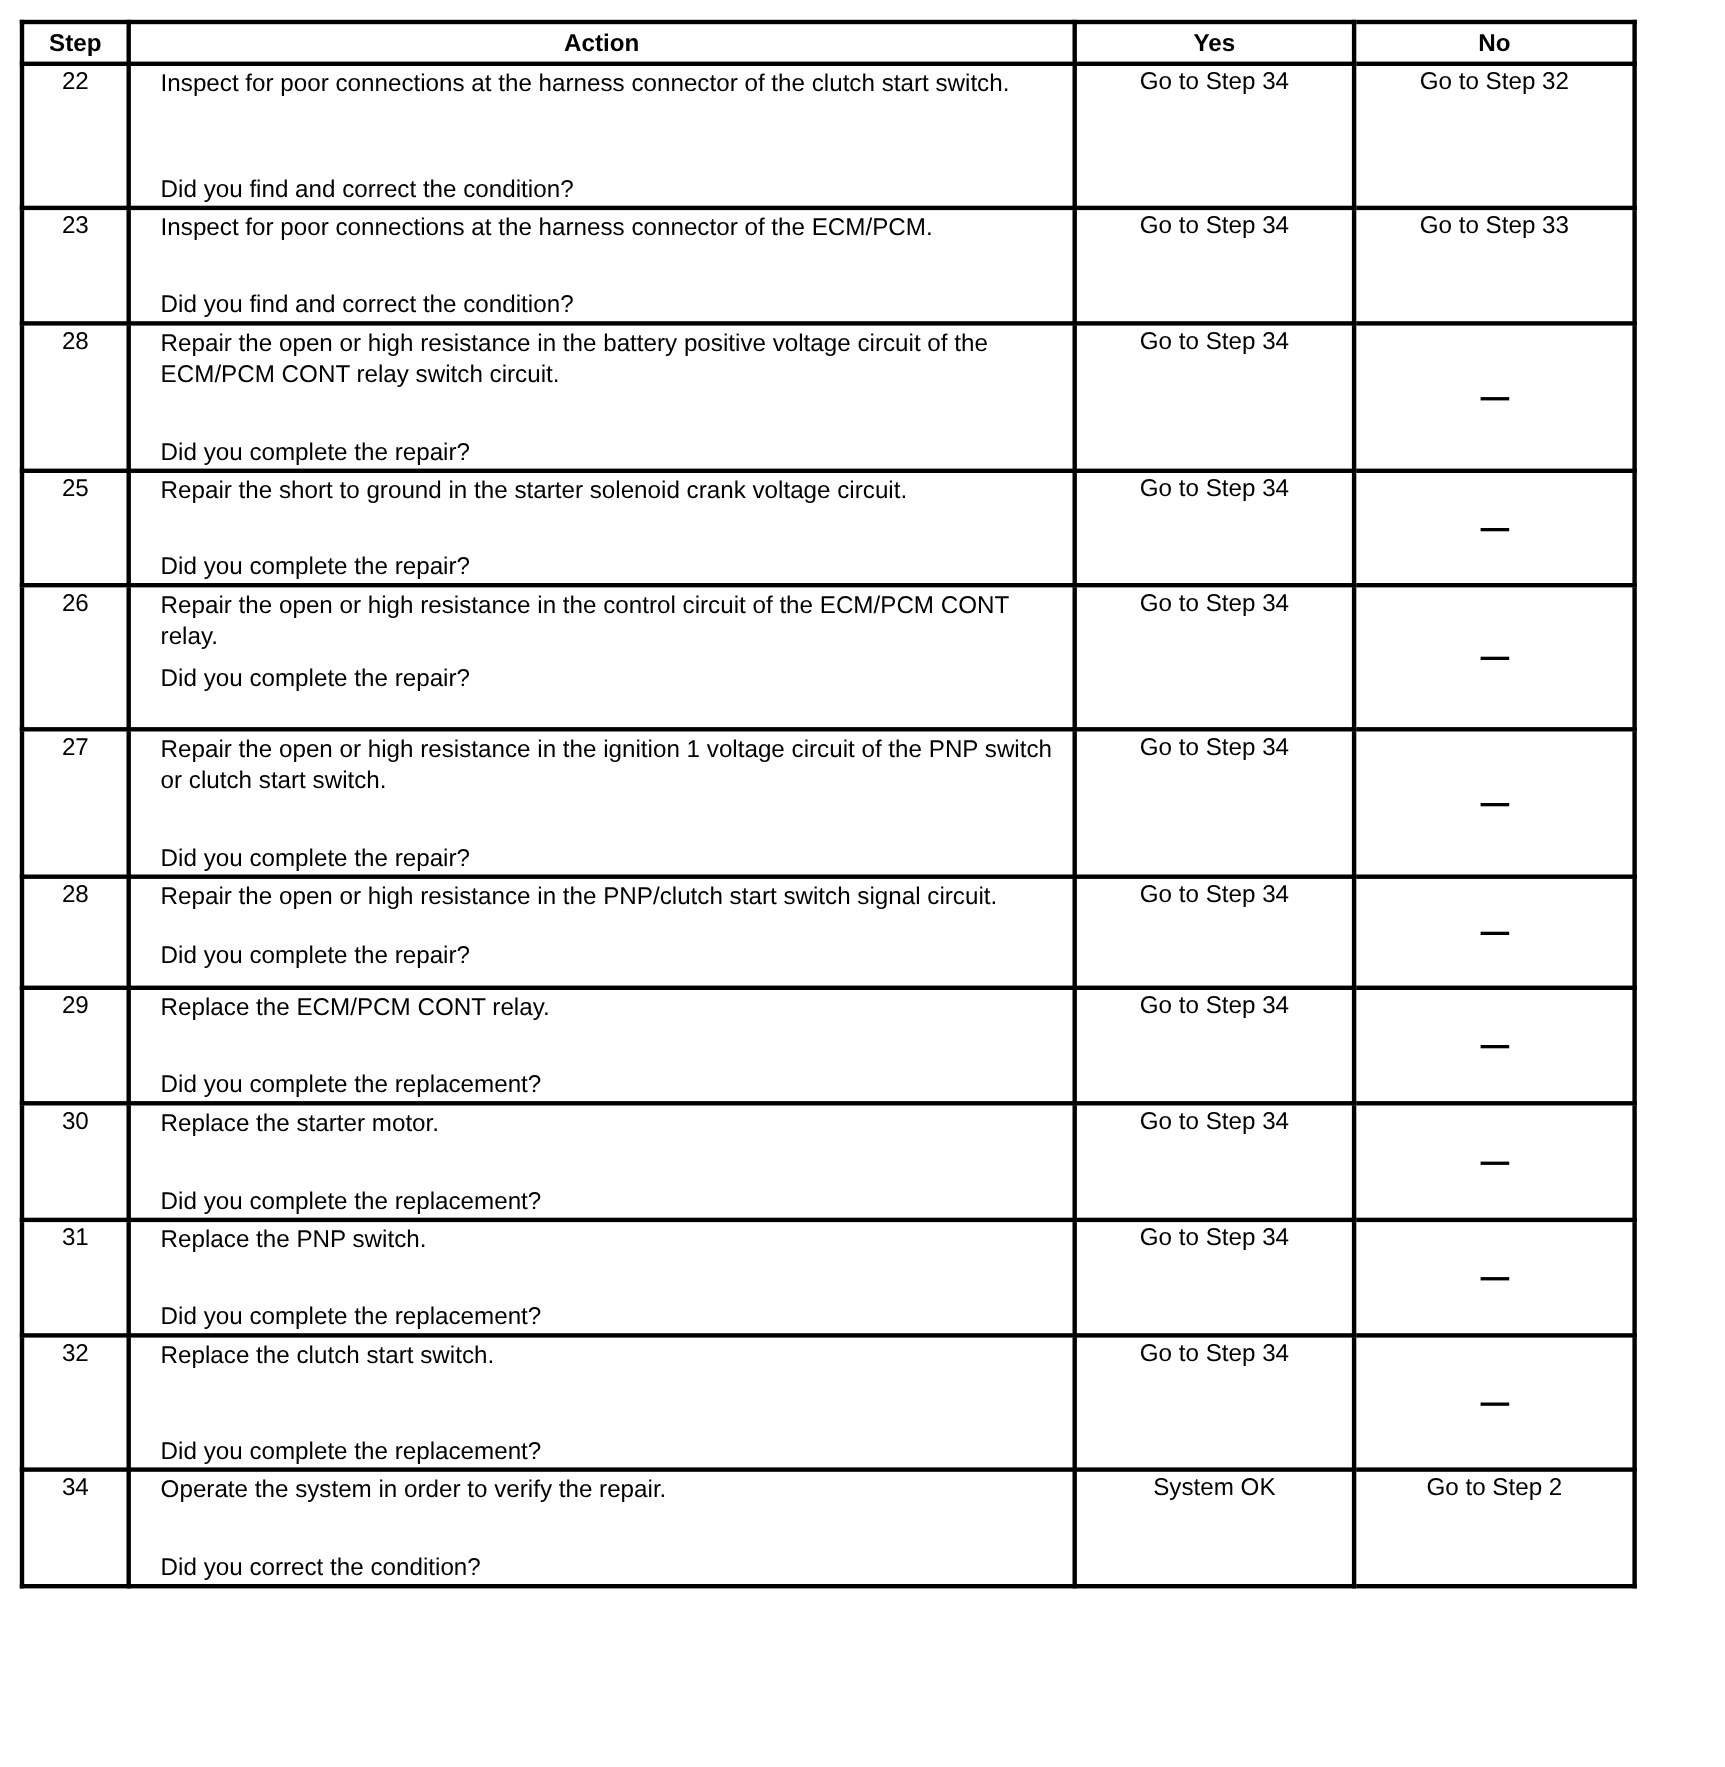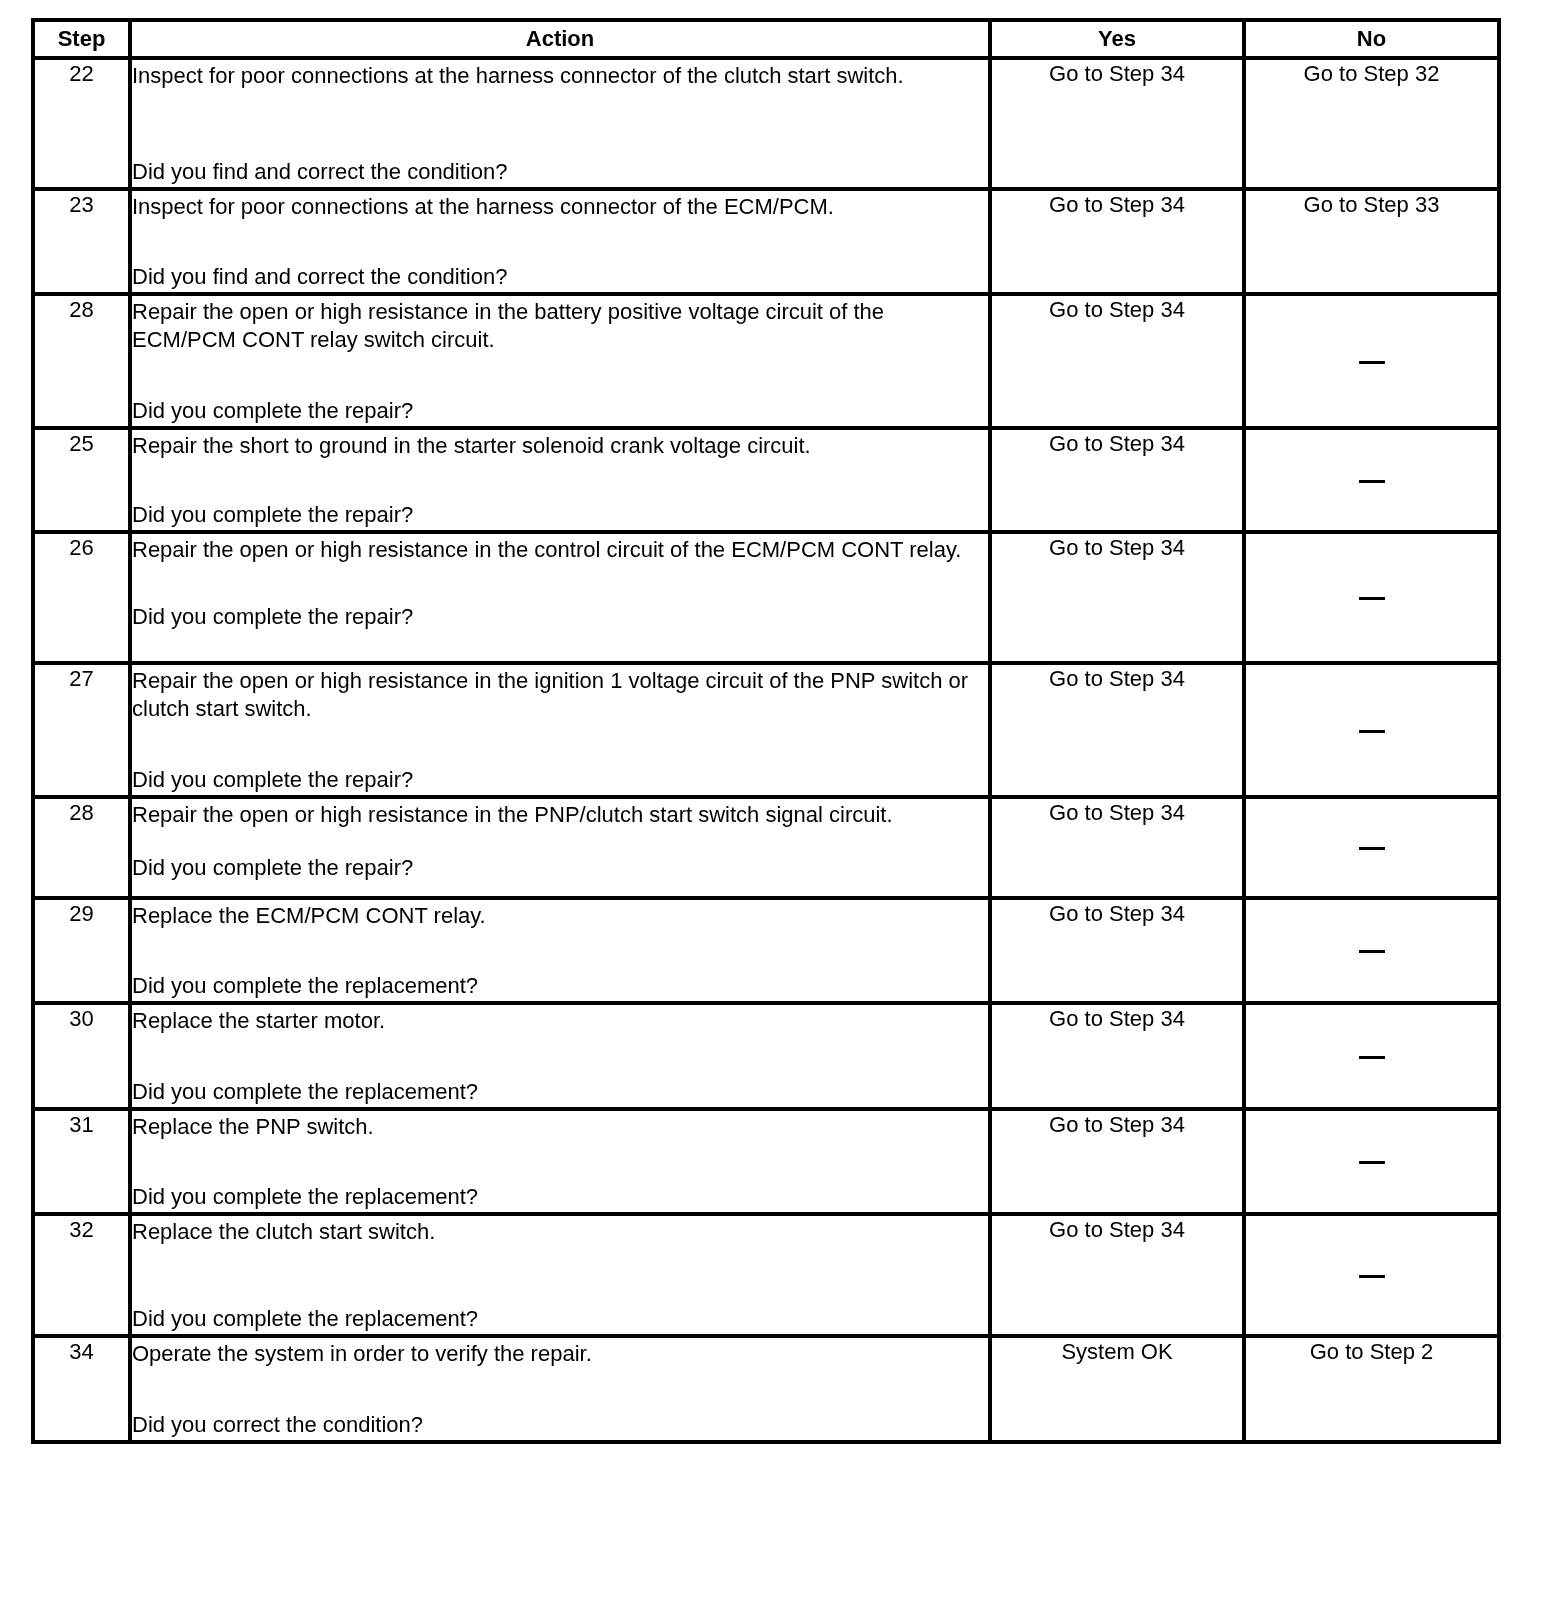--- a/index.html
+++ b/index.html
@@ -1,18 +1,18 @@
 <!DOCTYPE html>
 <html><head>
 <meta charset="utf-8">
 <style>
   html, body { margin: 0; padding: 0; background: #ffffff; }
   body { width: 1568px; height: 1606px; position: relative; font-family: "Liberation Sans", sans-serif; color: #000; }
   table.diag {
-    position: absolute; left: 31px; top: 18px;
+    position: absolute; left: 18px; top: 18px;
     border-collapse: collapse;
     width: 1466px;
     table-layout: fixed;
   }
   table.diag th, table.diag td {
     border: 4px solid #000;
     padding: 0;
     vertical-align: top;
     font-size: 22px;
     line-height: 28px;
@@ -22,21 +22,21 @@
     text-align: center;
     height: 34px;
     vertical-align: middle;
   }
   col.c-step { width: 97px; }
   col.c-action { width: 860px; }
   col.c-yes { width: 254px; }
   col.c-no { width: 255px; }
   td.step { text-align: center; vertical-align: middle; }
   td.action { padding: 0 4px 0 4px; position: relative; }
-  td.action .inner { display: flex; flex-direction: column; justify-content: space-between; height: 100%; }
+  td.action .inner { display: flex; flex-direction: column; justify-content: space-between; height: 100%; padding-left: 27px; }
   .instr { padding-top: 2px; }
   .question { padding-bottom: 1px; }
   td.yes, td.no { text-align: center; vertical-align: bottom; padding-bottom: 1px; }
   td.no.dash { vertical-align: middle; padding-bottom: 0; }
   .dash-mark { display: inline-block; width: 26px; height: 3px; background: #000; vertical-align: middle; }
 </style>
 </head>
 <body>
 
 <table class="diag">

